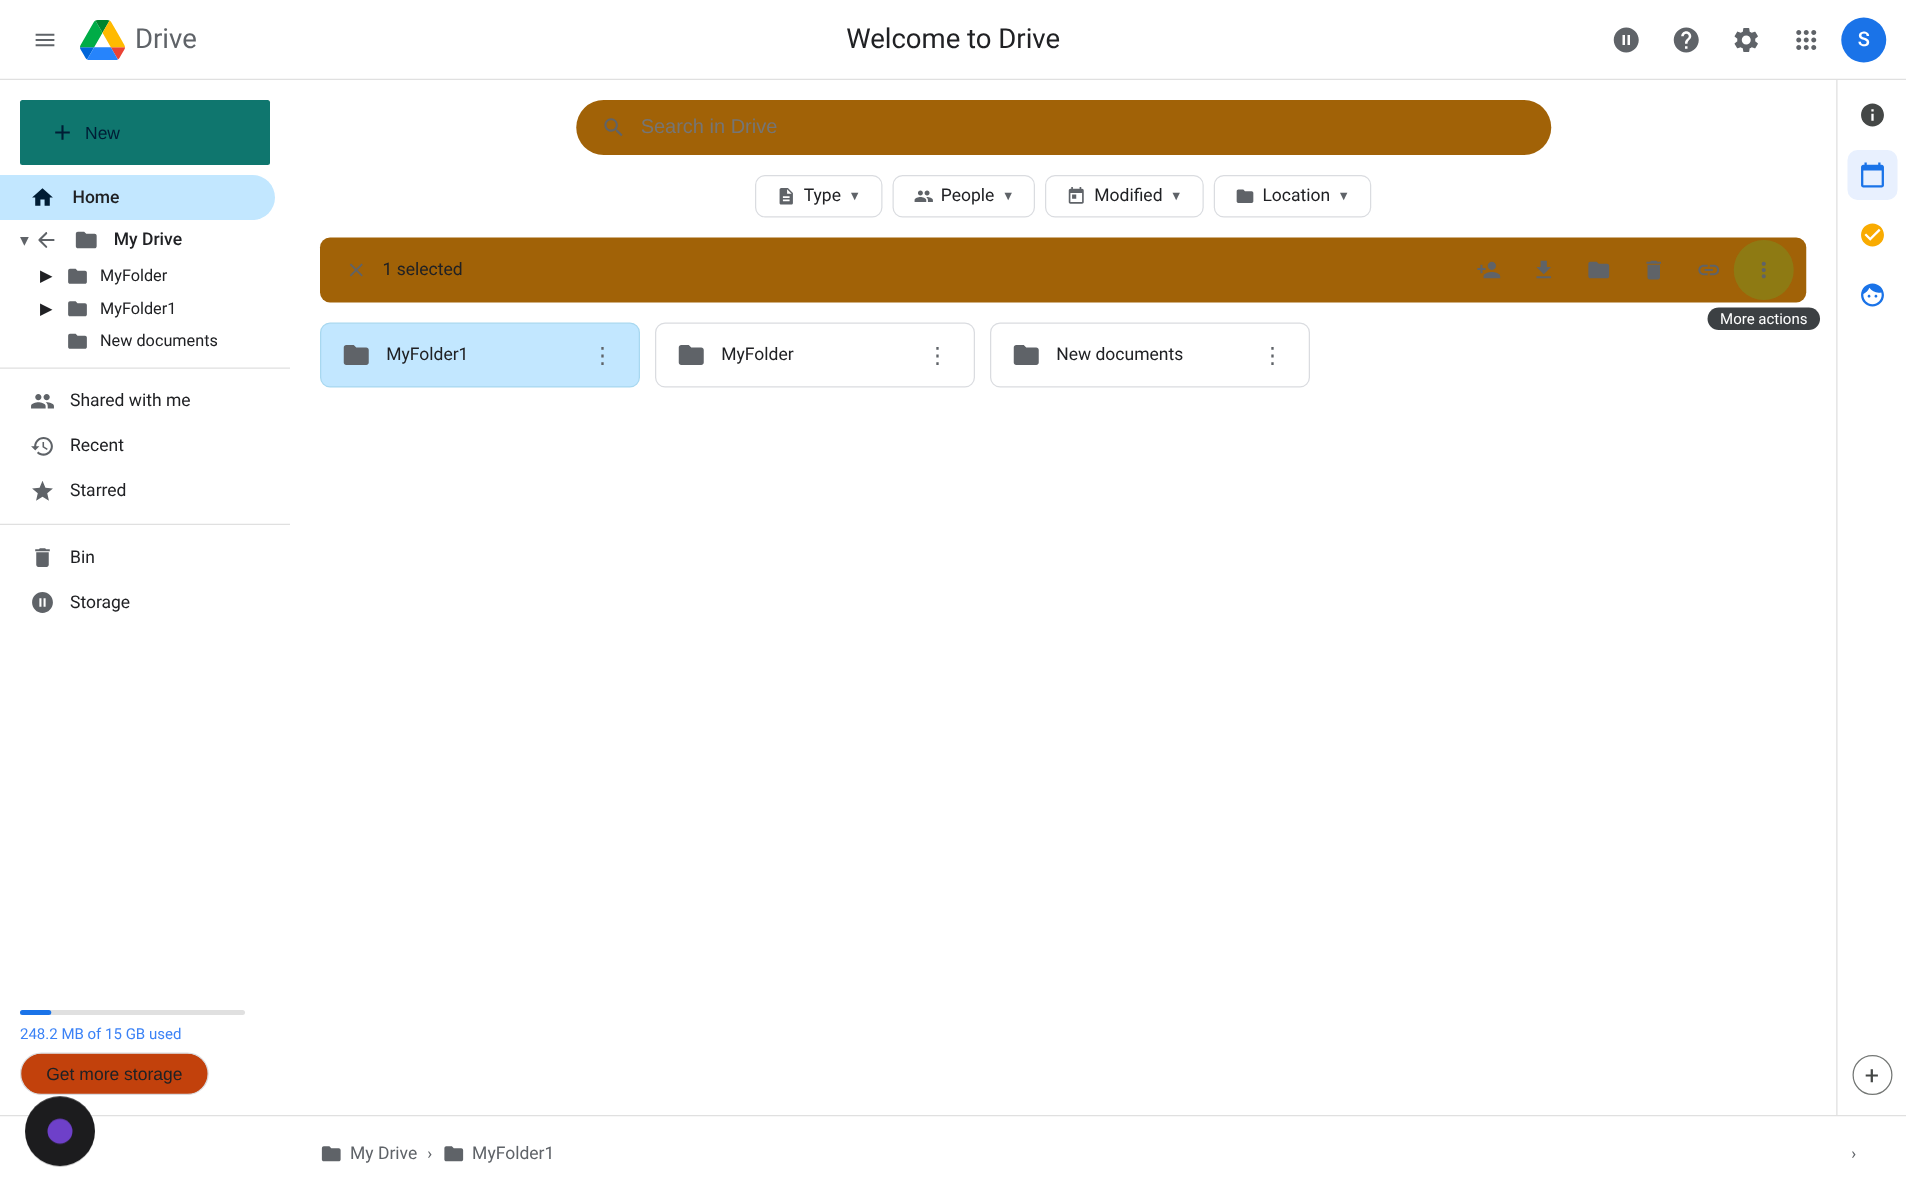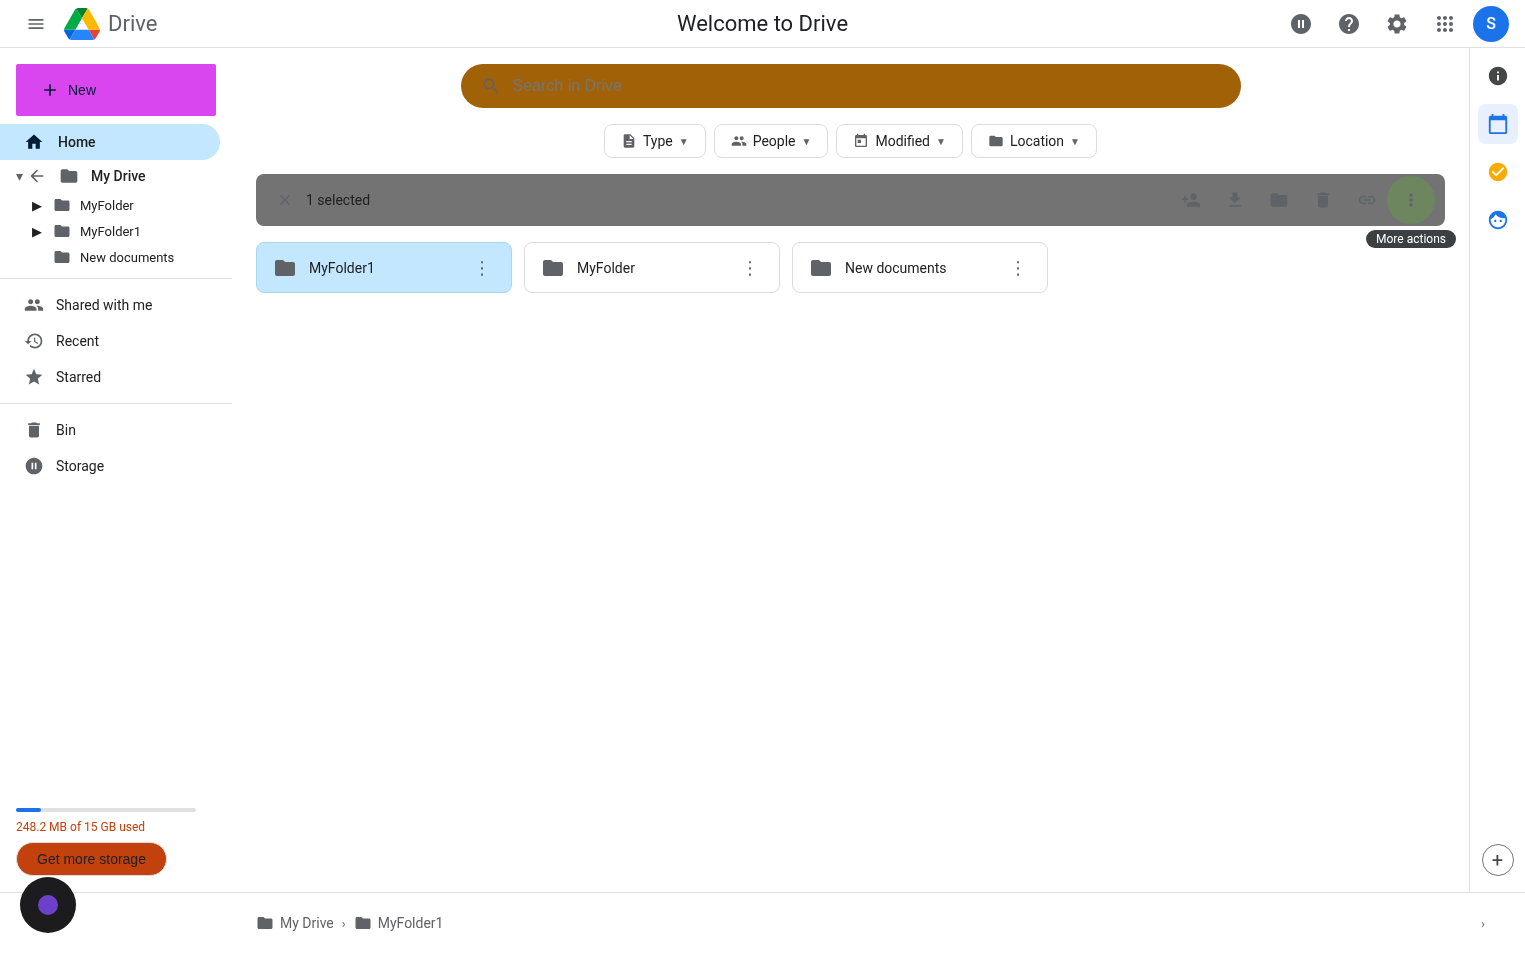--- a/index.html
+++ b/index.html
@@ -1,33 +1,33 @@
 <!DOCTYPE html>
 <html><head>
   <meta charset="utf-8">
   <style>
     * { box-sizing: border-box; margin: 0; padding: 0; }
     body { font-family: 'Google Sans', Roboto, Arial, sans-serif; background: #fff; color: #202124; font-size: 14px; overflow: hidden; width: 1525px; height: 953px; }
 
     
     .app-container { display: flex; flex-direction: column; height: 100%; }
-    .top-bar { display: flex; align-items: center; padding: 0 16px; height: 48px; border-bottom: 1px solid #e0e0e0; justify-content: space-between; }
+    .top-bar { display: flex; align-items: center; padding: 0 16px; height: 64px; border-bottom: 1px solid #e0e0e0; justify-content: space-between; }
     .top-bar-left { display: flex; align-items: center; gap: 8px; }
     .top-bar-right { display: flex; align-items: center; gap: 8px; }
     .body-area { display: flex; flex: 1; overflow: hidden; }
     .sidebar { width: 232px; padding: 8px 0; overflow-y: auto; flex-shrink: 0; display: flex; flex-direction: column; }
     .main-content { flex: 1; display: flex; flex-direction: column; overflow: hidden; padding: 0 24px; }
     .right-panel { width: 56px; border-left: 1px solid #e0e0e0; display: flex; flex-direction: column; align-items: center; padding: 8px 0; gap: 8px; }
 
     
     .logo { display: flex; align-items: center; gap: 8px; cursor: pointer; }
     .logo-text { font-size: 22px; color: #5f6368; font-weight: 400; }
 
     
-    .new-button { display: flex; align-items: center; gap: 8px; background: #d946ef; border: none; border-radius: 2px; padding: 16px 24px; font-size: 14px; font-weight: 500; cursor: pointer; color: #001d35; margin: 8px 16px; white-space: nowrap; }
+    .new-button { display: flex; align-items: center; gap: 8px; background: #0f766e; border: none; border-radius: 2px; padding: 16px 24px; font-size: 14px; font-weight: 500; cursor: pointer; color: #001d35; margin: 8px 16px; white-space: nowrap; }
 
     
     .sidebar-item { display: flex; align-items: center; gap: 12px; padding: 8px 24px; border-radius: 0 24px 24px 0; cursor: pointer; font-size: 14px; color: #202124; white-space: nowrap; width: 220px; }
     .sidebar-item.active { background: #c2e7ff; font-weight: 500; gap: 14px; }
     .sidebar-item .item-icon { width: 20px; height: 20px; display: flex; align-items: center; justify-content: center; font-size: 18px; }
 
     
     .tree-item { display: flex; align-items: center; gap: 4px; padding: 4px 8px 4px 16px; cursor: pointer; font-size: 13px; color: #202124; border-radius: 0 24px 24px 0; width: 220px; }
     .tree-toggle { width: 16px; display: flex; align-items: center; }
     .tree-icon { width: 20px; display: flex; align-items: center; justify-content: center; font-size: 16px; }
@@ -39,21 +39,21 @@
     .search-container { display: flex; justify-content: center; padding: 16px 0 8px; }
     .search-bar { display: flex; align-items: center; gap: 12px; background: #a16207; border-radius: 24px; padding: 12px 20px; width: 780px; cursor: pointer; }
     .search-input { border: none; background: transparent; font-size: 16px; color: #202124; outline: none; flex: 1; cursor: pointer; }
 
     
     .filter-row { display: flex; gap: 8px; justify-content: center; padding: 8px 0; }
     .filter-chip { display: flex; align-items: center; gap: 6px; border: 1px solid #dadce0; border-radius: 8px; padding: 8px 16px; cursor: pointer; font-size: 14px; color: #202124; background: #fff; }
     .chip-arrow { font-size: 10px; color: #5f6368; }
 
     
-    .selection-bar { display: flex; align-items: center; gap: 8px; background: #737373; border-radius: 8px; padding: 8px 16px; margin: 8px 0; }
+    .selection-bar { display: flex; align-items: center; gap: 8px; background: #a16207; border-radius: 8px; padding: 8px 16px; margin: 8px 0; }
     .selection-close { cursor: pointer; padding: 4px; border-radius: 50%; display: flex; align-items: center; justify-content: center; }
     .selection-count { font-size: 14px; color: #202124; flex: 1; }
     .action-btn { display: flex; align-items: center; justify-content: center; width: 36px; height: 36px; border-radius: 50%; cursor: pointer; color: #5f6368; font-size: 18px; position: relative; }
 
     
     .file-grid { display: flex; gap: 12px; flex-wrap: wrap; padding: 8px 0; }
     .file-item { display: flex; align-items: center; gap: 12px; border: 1px solid #dadce0; border-radius: 8px; padding: 10px 16px; width: 256px; cursor: pointer; position: relative; }
     .file-item.selected { background: #c2e7ff; border-color: #a8d8f0; }
     .file-icon { width: 24px; height: 24px; display: flex; align-items: center; justify-content: center; }
     .file-name { font-size: 14px; color: #202124; flex: 1; }
@@ -69,21 +69,21 @@
     
     .panel-icon { width: 40px; height: 40px; border-radius: 50%; display: flex; align-items: center; justify-content: center; cursor: pointer; color: #444746; font-size: 22px; position: relative; }
 
     
     .avatar { width: 36px; height: 36px; border-radius: 50%; background: #1a73e8; color: #fff; display: flex; align-items: center; justify-content: center; font-size: 16px; font-weight: 500; cursor: pointer; }
 
     
     .storage-section { margin: 8px 16px; margin-top: auto; }
     .storage-bar-bg { height: 4px; background: #e0e0e0; border-radius: 2px; width: 180px; margin: 8px 0; }
     .storage-bar-fill { height: 4px; background: #1a73e8; border-radius: 2px; width: 25px; }
-    .storage-text { font-size: 12px; color: #c2410c; }
+    .storage-text { font-size: 12px; color: #3b82f6; }
     .get-storage-btn { border: 1px solid #dadce0; border-radius: 20px; padding: 8px 20px; background: #c2410c; font-size: 14px; cursor: pointer; color: #202124; margin-top: 8px; }
 
     
     .divider { height: 1px; background: #e0e0e0; margin: 8px 0; }
 
     
     .more-actions-btn { position: relative; }
     .more-actions-tooltip { position: absolute; top: 40px; left: 50%; transform: translateX(-50%); background: #3c4043; color: #fff; font-size: 12px; border-radius: 12px; padding: 2px 10px; white-space: nowrap; z-index: 100; pointer-events: none; }
 
     

